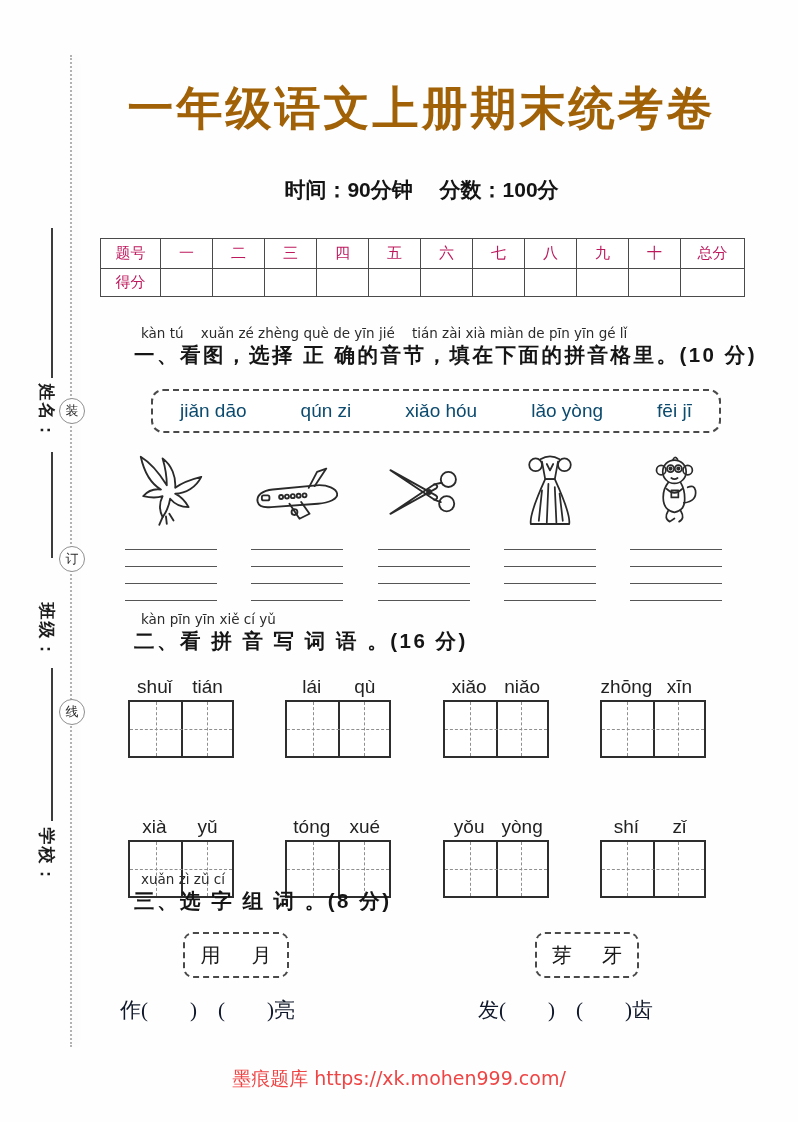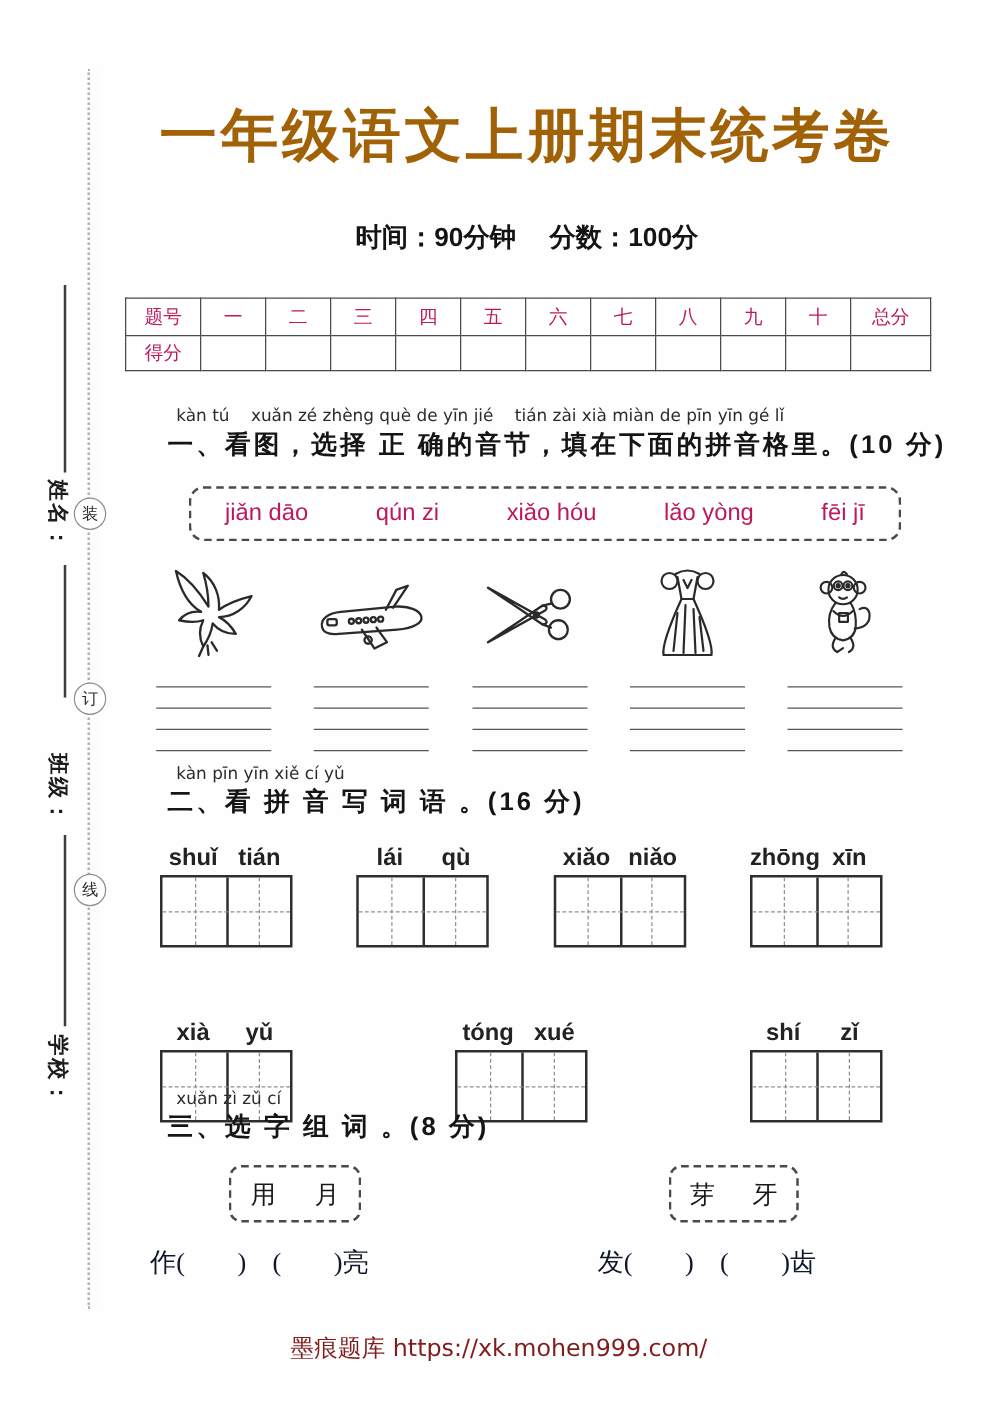--- a/index.html
+++ b/index.html
@@ -28,49 +28,49 @@
   .score-table tr:first-child td{height:29px;}
   .score-table tr:last-child td{height:27px;}
   
   .sec-pinyin{position:absolute;left:103px;font-size:13.5px;color:#2b2b2b;white-space:pre;
     font-family:"DejaVu Sans",sans-serif;}
   .sec-pinyin.indent{padding-left:38px;}
   .sec-title{position:absolute;left:103px;font-size:20.5px;font-weight:bold;
     letter-spacing:2.5px;white-space:pre;color:#151515;margin-left:31px;}
   .word-bank{position:absolute;left:151px;top:389px;width:566px;height:40px;
     border:2px dashed #4a4a4a;border-radius:12px;display:flex;align-items:center;
-    justify-content:space-around;font-size:19px;color:#be185d;background:#fff;}
+    justify-content:space-around;font-size:19px;color:#0c4a6e;background:#fff;}
   .pic-row{position:absolute;left:125px;top:447px;width:597px;height:90px;display:flex;
     justify-content:space-between;}
   .pic{width:92px;height:90px;display:flex;align-items:center;justify-content:center;}
   .pic svg{stroke:#2a2a2a;fill:none;stroke-width:2.2;stroke-linecap:round;stroke-linejoin:round;}
   .lines-row{position:absolute;left:125px;top:541px;width:597px;display:flex;
     justify-content:space-between;}
   .lines4{width:92px;}
   .lines4 i{display:block;height:16px;border-bottom:1.6px solid #555;}
   .lines4 i:first-child{height:8px;}
   
   .word-row{position:absolute;left:128px;width:578px;display:flex;justify-content:space-between;}
-  .wgroup{width:106px;font-weight:bold;}
+  .wgroup{width:106px;}
   .wlabels{display:flex;height:22px;margin-bottom:2px;font-size:19px;color:#222;}
   .wlabels span{width:50%;text-align:center;}
   .pgrid{position:relative;width:102px;height:54px;border:2px solid #2e2e2e;background:#fff;}
   .pgrid .mid{position:absolute;left:50%;top:0;bottom:0;width:0;border-left:2px solid #2e2e2e;}
   .pgrid .hdash{position:absolute;top:50%;left:0;right:0;height:0;border-top:1px dashed #8f8f8f;}
   .pgrid .vd{position:absolute;top:0;bottom:0;width:0;border-left:1px dashed #8f8f8f;}
   .pgrid .vd1{left:25%;} .pgrid .vd2{left:75%;}
   
   .choice-box{position:absolute;top:932px;height:42px;border:2px dashed #4a4a4a;
     border-radius:10px;display:flex;align-items:center;justify-content:space-around;
     font-size:20px;font-family:"Liberation Serif","DejaVu Serif",serif;color:#191919;background:#fff;}
   .fill-line{position:absolute;top:996px;font-size:21px;white-space:pre;
     font-family:"Liberation Serif","DejaVu Serif",serif;color:#0f172a;}
   
   .footer{position:absolute;left:0;right:0;top:1066px;text-align:center;font-size:19px;
-    color:#7f1d1d;font-family:"DejaVu Sans",sans-serif;}
+    color:#ef4444;font-family:"DejaVu Sans",sans-serif;}
 </style>
 </head>
 <body>
 
 <div class="page">
 
   <div class="dotted-line"></div>
   <div class="seal-circle" style="top:398px">
       <span>装</span>
     </div>
@@ -319,20 +319,32 @@
         </div>
       <div class="pgrid">
           <i class="mid"></i>
           <i class="hdash"></i>
           <i class="vd vd1"></i>
           <i class="vd vd2"></i>
         </div>
     </div>
     <div class="wgroup">
       <div class="wlabels">
+          <span>yǒu</span>
+          <span>yòng</span>
+        </div>
+      <div class="pgrid">
+          <i class="mid"></i>
+          <i class="hdash"></i>
+          <i class="vd vd1"></i>
+          <i class="vd vd2"></i>
+        </div>
+    </div>
+    <div class="wgroup">
+      <div class="wlabels">
           <span>shí</span>
           <span>zǐ</span>
         </div>
       <div class="pgrid">
           <i class="mid"></i>
           <i class="hdash"></i>
           <i class="vd vd1"></i>
           <i class="vd vd2"></i>
         </div>
     </div>

